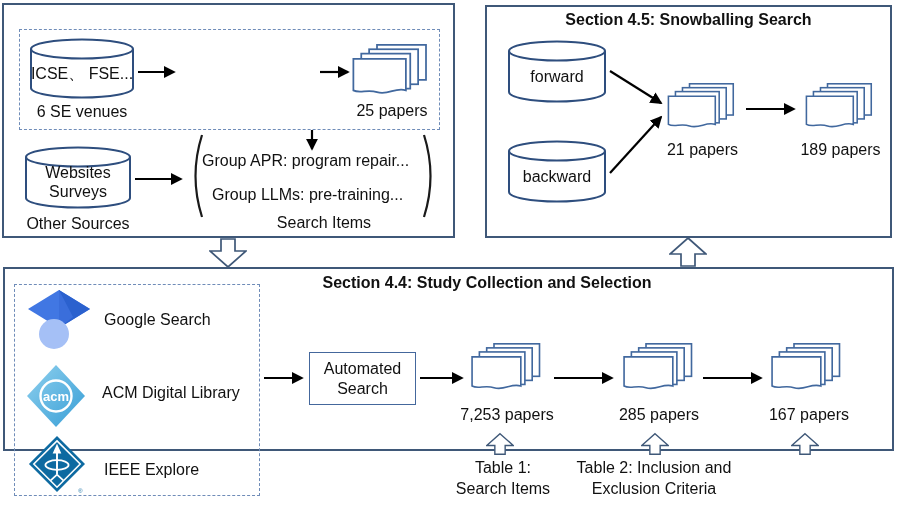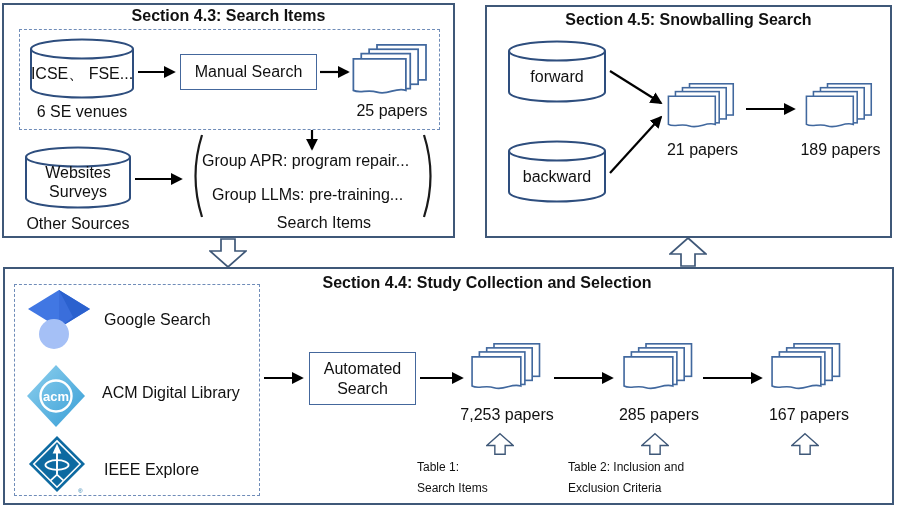--- a/index.html
+++ b/index.html
@@ -11,56 +11,52 @@
   .sec-box{position:absolute;border:2px solid #3F5878;background:#fff;box-sizing:border-box;}
   .dashed-box{position:absolute;border:1.6px dashed #6F8CB8;box-sizing:border-box;}
   .sec-title{position:absolute;font-size:16px;font-weight:bold;text-align:center;white-space:nowrap;}
   .lbl{position:absolute;font-size:16px;text-align:center;white-space:nowrap;}
   .lbl-left{position:absolute;font-size:16px;white-space:nowrap;}
   .small-box{position:absolute;border:1.6px solid #44679C;background:#fff;box-sizing:border-box;
     display:flex;flex-direction:column;align-items:center;justify-content:center;
     font-size:16px;text-align:center;line-height:20px;}
   .cyl-text{position:absolute;inset:0;display:flex;flex-direction:column;align-items:center;
     justify-content:center;font-size:16px;line-height:19px;padding-top:8px;text-align:center;}
-  .caption{position:absolute;font-size:12px;line-height:21px;}
+  .caption{position:absolute;font-size:16px;text-align:center;line-height:21px;}
   svg{display:block;}
 </style>
 </head>
 <body>
 
 <svg width="0" height="0" style="position:absolute">
   <defs>
     <marker id="ah" viewBox="0 0 10 10" refX="8.5" refY="5" markerWidth="5.5" markerHeight="5.5" orient="auto">
       <path d="M0,0 L10,5 L0,10 Z" fill="#000"></path>
     </marker>
   </defs>
 </svg>
 
 <div id="canvas">
 
   <div class="sec-box" style="left:2px;top:3px;width:453px;height:235px;">
-    <div class="sec-title" style="left:0;right:0;top:2px;">Section 4.3:  Search Items</div>
     <div class="dashed-box" style="left:15px;top:24px;width:421px;height:101px;"></div>
 
     <div class="abs" style="left:25px;top:33px;width:106px;height:62px;">
       <svg width="106" height="62" viewBox="0 0 106 62">
         <path d="M2,11 L2,50 A51,9.5 0 0 0 104,50 L104,11" fill="#fff" stroke="#2E4E7E" stroke-width="2"></path>
         <ellipse cx="53" cy="11" rx="51" ry="9.5" fill="#fff" stroke="#2E4E7E" stroke-width="2"></ellipse>
       </svg>
       <div class="cyl-text">ICSE、 FSE...</div>
     </div>
     <div class="lbl" style="left:18px;top:98px;width:120px;">6 SE venues</div>
 
     <svg class="abs" style="left:133px;top:57px;" width="44" height="20">
       <line x1="1" y1="10" x2="37" y2="10" stroke="#000" stroke-width="2.2" marker-end="url(#ah)"></line>
     </svg>
 
-    <div class="small-box" style="left:176px;top:49px;width:137px;height:36px;">
-      <div>Manual Search</div>
-    </div>
 
     <svg class="abs" style="left:315px;top:57px;" width="36" height="20">
       <line x1="1" y1="10" x2="29" y2="10" stroke="#000" stroke-width="2.2" marker-end="url(#ah)"></line>
     </svg>
 
     <svg class="abs" style="left:346px;top:39px;" width="82" height="56" viewBox="0 0 92 64">
       <g fill="#fff" stroke="#41689E" stroke-width="2">
         <rect x="30" y="1" width="56" height="40"></rect>
         <rect x="21" y="6" width="56" height="40"></rect>
         <rect x="12" y="11" width="56" height="40"></rect>
@@ -152,21 +148,21 @@
       <g fill="#fff" stroke="#41689E" stroke-width="2">
         <rect x="30" y="1" width="56" height="40"></rect>
         <rect x="21" y="6" width="56" height="40"></rect>
         <rect x="12" y="11" width="56" height="40"></rect>
         <path d="M3,17 H63 V53 C51,49 43,59 30,55 C19,51.5 10,57 3,53 Z"></path>
       </g>
     </svg>
     <div class="lbl" style="left:306px;top:134px;width:95px;">189 papers</div>
   </div>
 
-  <div class="sec-box" style="left:3px;top:267px;width:891px;height:238px;">
+  <div class="sec-box" style="left:3px;top:267px;width:891px;height:184px;">
     <div class="sec-title" style="left:287px;top:5px;width:390px;">Section 4.4: Study Collection and Selection</div>
 
     <div class="dashed-box" style="left:9px;top:15px;width:246px;height:212px;"></div>
 
     <svg class="abs" style="left:23px;top:21px;" width="62" height="59" viewBox="0 0 62 59">
       <polygon points="31,0 62,19 31,38 0,19" fill="#4177E3"></polygon>
       <polygon points="31,0 62,19 31,38" fill="#2B61CE"></polygon>
       <polygon points="31,0 45,27 31,38" fill="#3A6EDB"></polygon>
       <circle cx="26" cy="44" r="15" fill="#A5C0F6"></circle>
     </svg>

